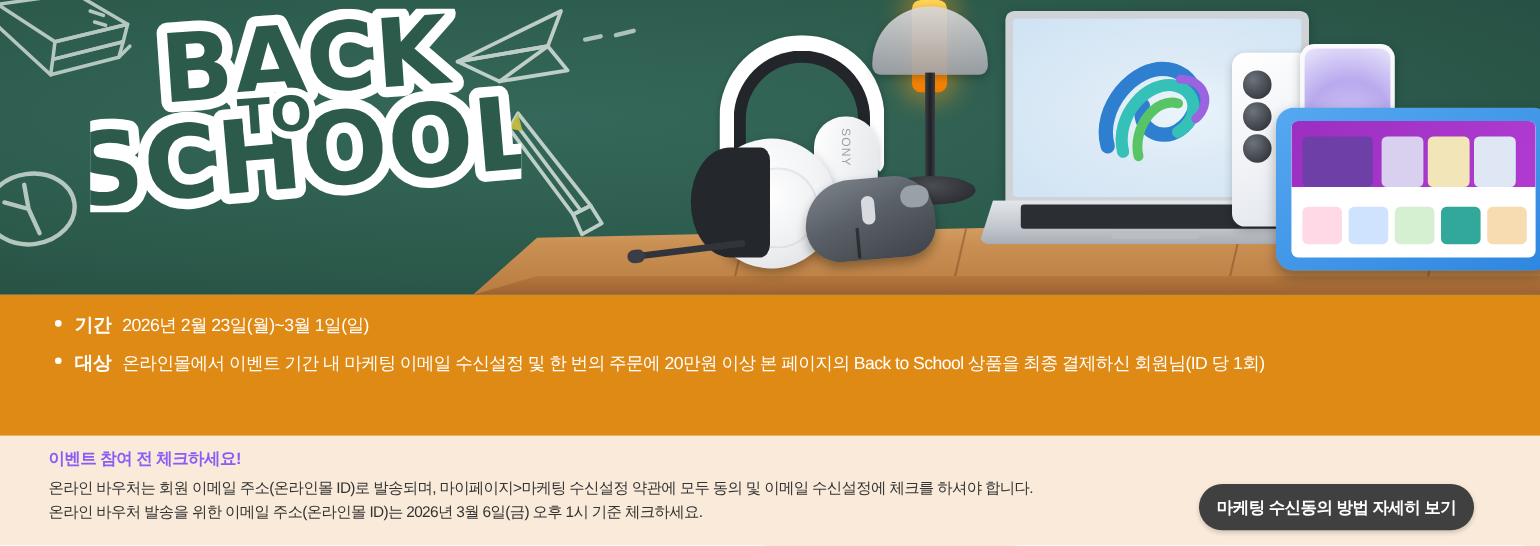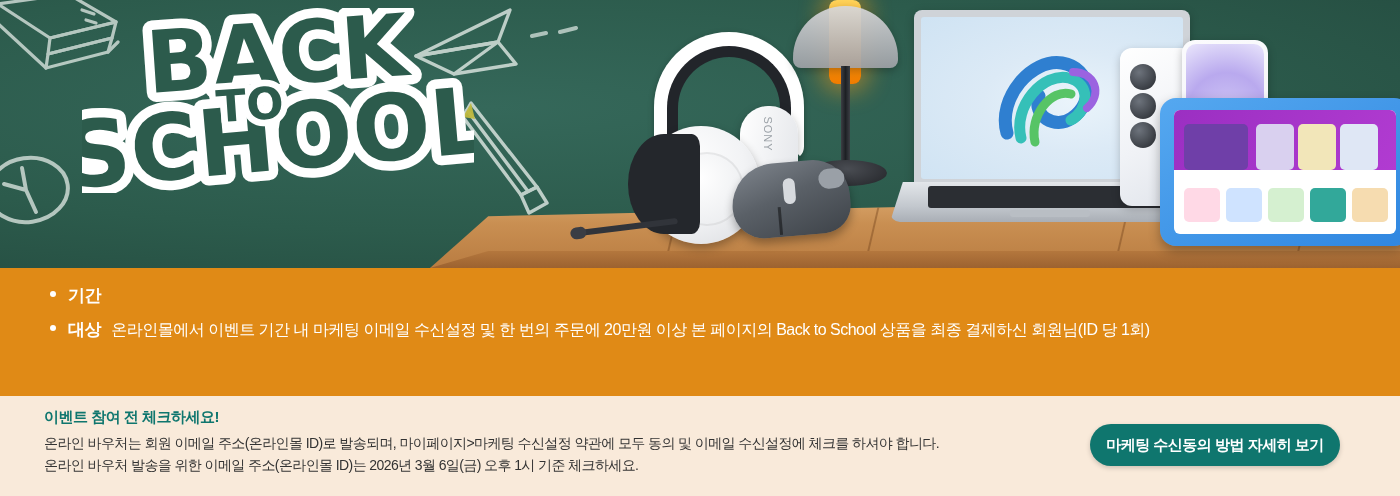--- a/index.html
+++ b/index.html
@@ -202,25 +202,25 @@
     margin: 0 12px 0 10px; flex: 0 0 auto; transform: translateY(-4px);
   }
   .b-label { color:#fff; font-weight:bold; font-size:17px; letter-spacing:-0.4px; margin-right:10px; white-space:nowrap; }
   .b-text { color:#fff; font-size:16px; letter-spacing:-0.5px; white-space:nowrap; }
 
   
   .notice {
     position:absolute; left:0; top:396px; width:1400px; height:100px;
     background:#f9eada; padding: 12px 0 0 44px;
   }
-  .nt-title { color:#0f766e; font-weight:bold; font-size:15px; letter-spacing:-0.5px; margin-bottom:6px; }
+  .nt-title { color:#8b5cf6; font-weight:bold; font-size:15px; letter-spacing:-0.5px; margin-bottom:6px; }
   .nt-line { color:#333; font-size:14px; letter-spacing:-0.6px; line-height: 1.55; white-space:nowrap; }
   .cta {
-    position:absolute; right:60px; top:424px; width:250px; height:42px;
-    background:#0f766e; color:#fff; border:none; border-radius:21px;
+    position:absolute; right:60px; top:440px; width:250px; height:42px;
+    background:#404040; color:#fff; border:none; border-radius:21px;
     font-family:"Liberation Sans", sans-serif; font-size:15px; font-weight:bold;
     letter-spacing:-0.5px; cursor:pointer; box-shadow: 0 2px 5px rgba(0,0,0,.18);
   }
 </style>
 </head>
 <body>
 
 <div id="banner">
 
   <div class="hero">
@@ -383,20 +383,21 @@
       </svg>
     </div>
 
   </div>
 
   <div class="band">
 
     <div class="bullet">
       <span class="dot"></span>
       <span class="b-label">기간</span>
+      <span class="b-text">2026년 2월 23일(월)~3월 1일(일)</span>
     </div>
 
 
     <div class="bullet">
       <span class="dot"></span>
       <span class="b-label">대상</span>
       <span class="b-text">온라인몰에서 이벤트 기간 내 마케팅 이메일 수신설정 및 한 번의 주문에 20만원 이상 본 페이지의 Back to School 상품을 최종 결제하신 회원님(ID 당 1회)</span>
     </div>
 
   </div>

